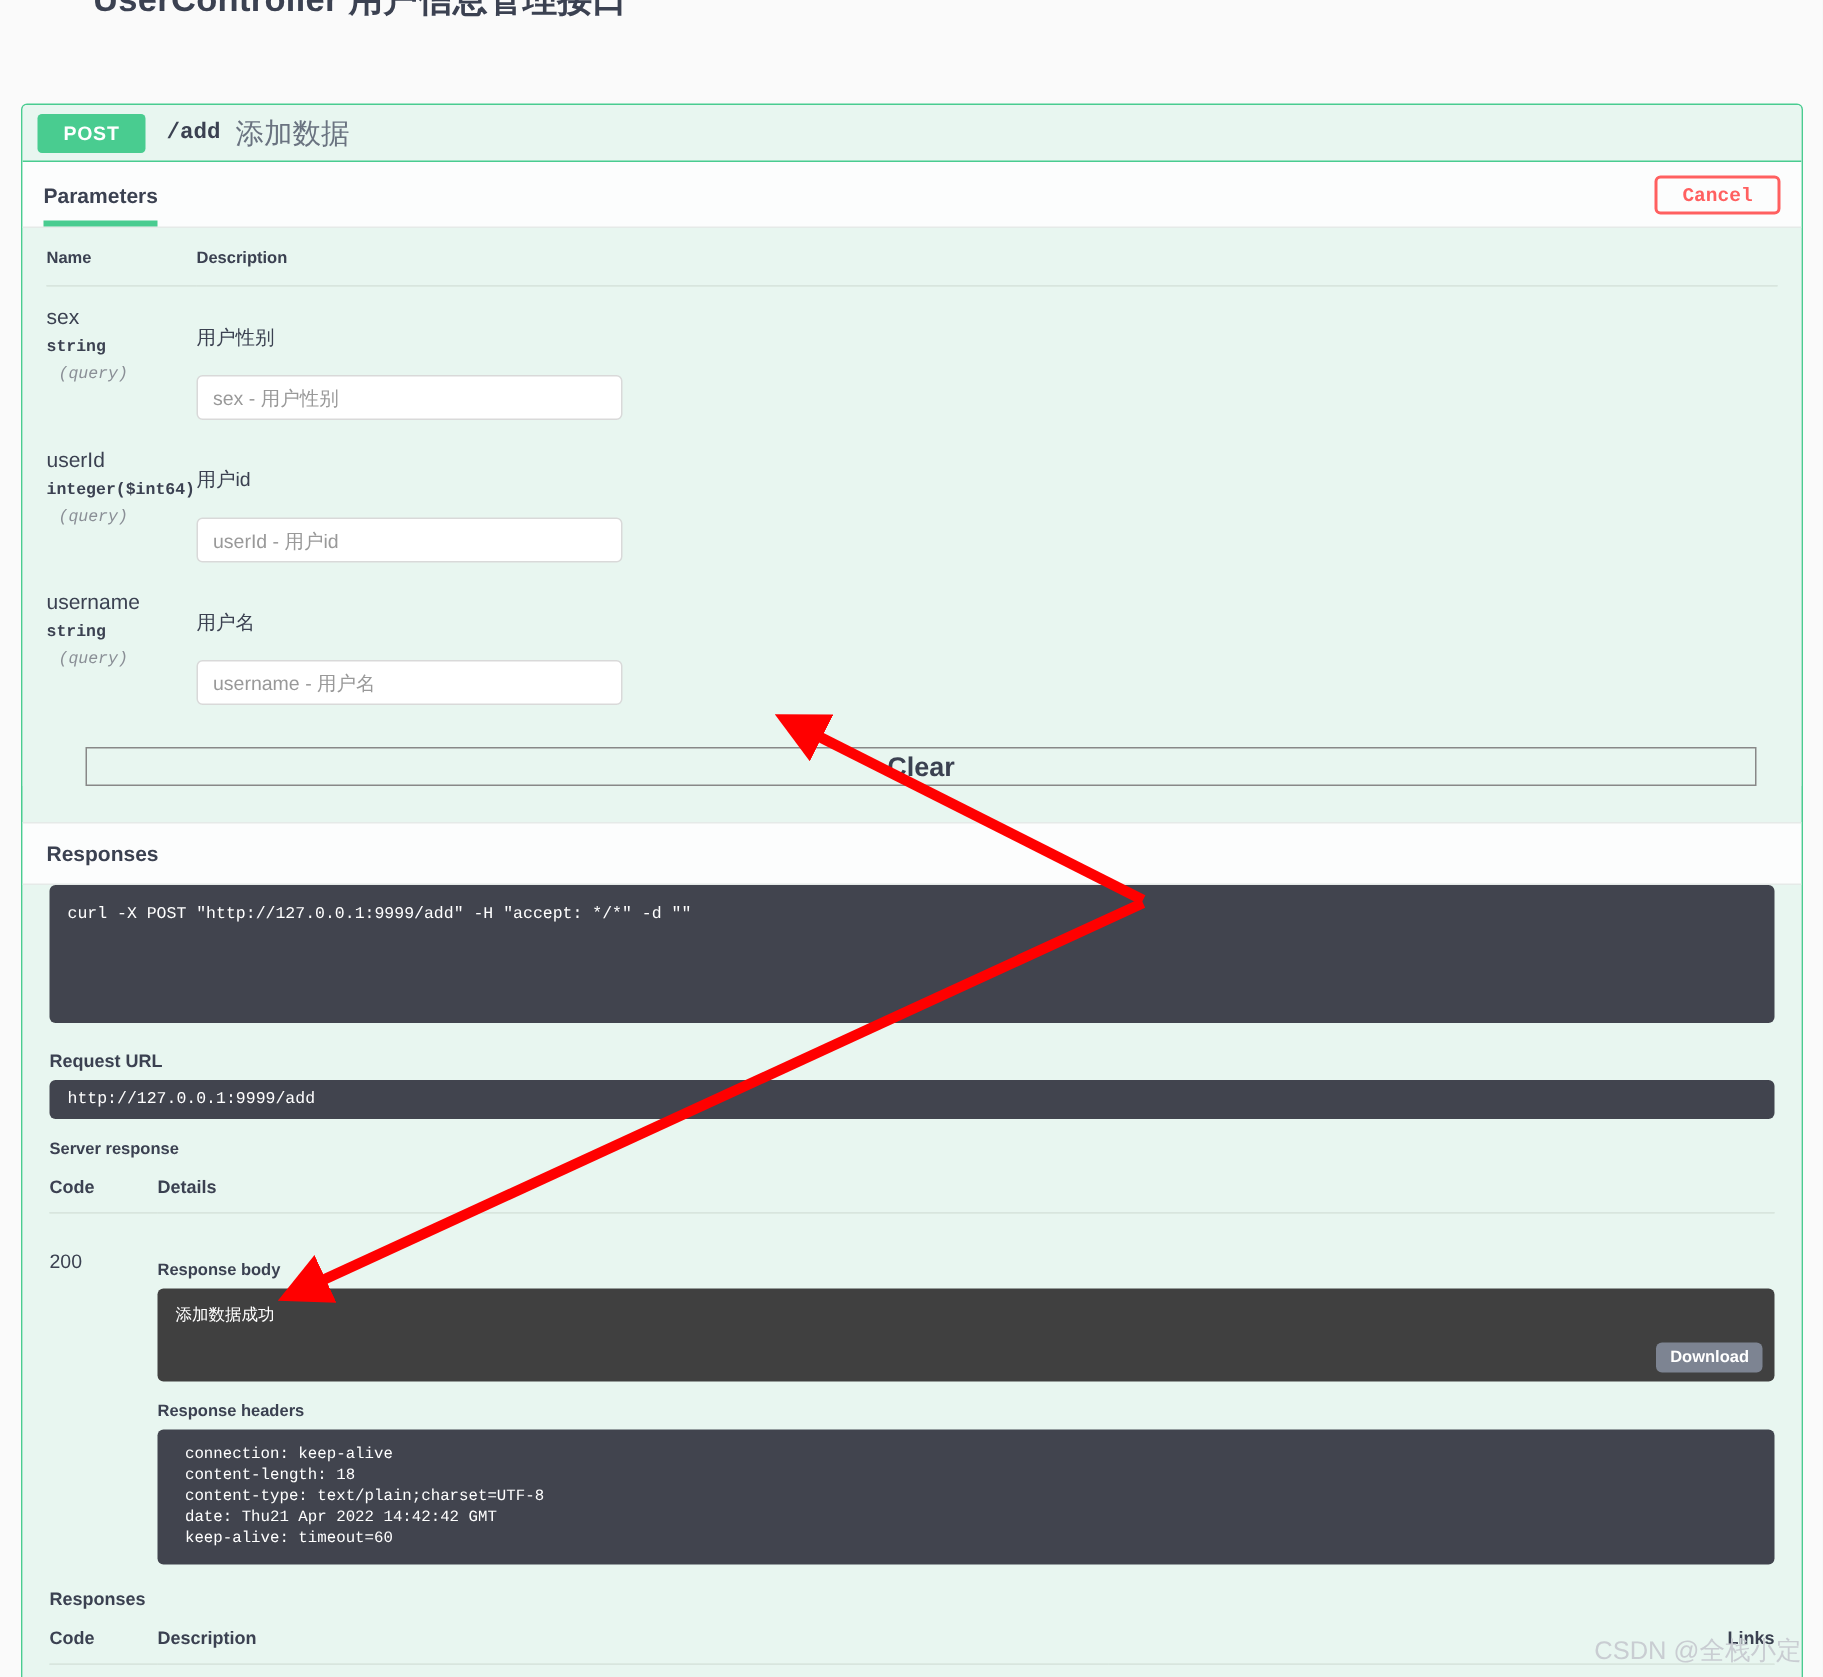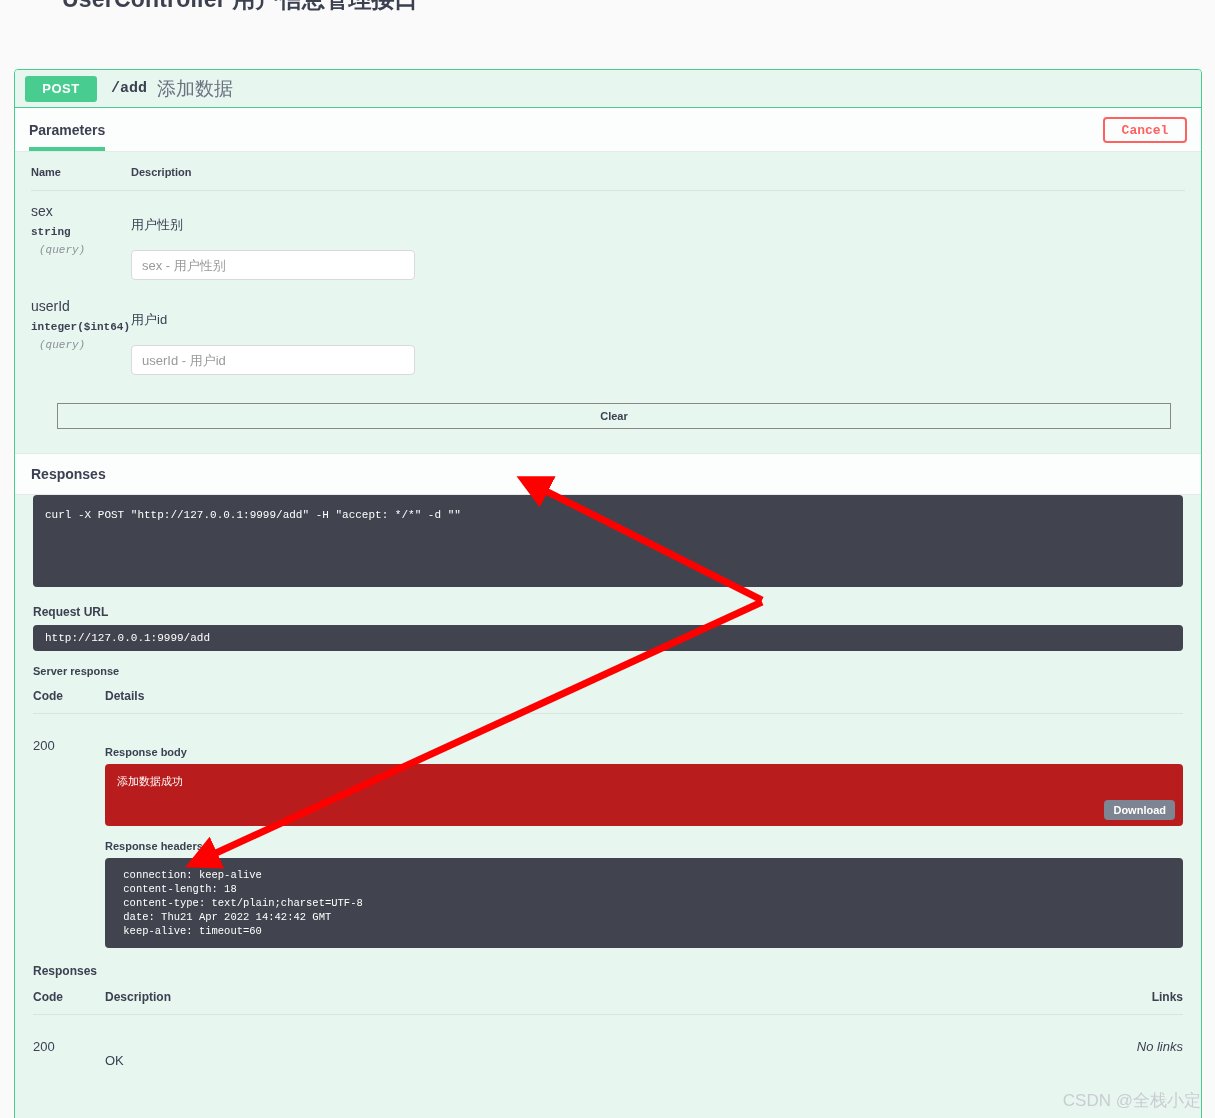--- a/index.html
+++ b/index.html
@@ -149,21 +149,21 @@
     font-size: 13px; font-weight: 700;
     font-family: "Liberation Sans", sans-serif;
     display: flex; align-items: center; justify-content: center;
     cursor: pointer;
   }
   .btn-clear {
     flex: 1;
     background: #e8f6f0;
     color: #3b4151;
     border: 1px solid #888;
-    font-size: 11px; font-weight: 700;
+    font-size: 18px; font-weight: 700;
     font-family: "Liberation Sans", sans-serif;
     display: flex; align-items: center; justify-content: center;
     cursor: pointer;
   }
 
   
   .responses-band {
     margin-top: 24px;
     background: #fcfdfd;
     height: 42px;
@@ -203,21 +203,21 @@
     text-align: left; font-size: 12px; font-weight: 700; color: #3b4151;
     padding: 6px 0 10px 0;
     border-bottom: 1px solid #d8e5de;
   }
   .rtable th.c-code { width: 72px; }
   .rtable th.c-links { text-align: right; }
   .rtable td { vertical-align: top; padding: 24px 0 0 0; font-size: 13px; color: #3b4151; }
 
   .sub-lbl { font-size: 11px; font-weight: 700; color: #3b4151; margin: 0 0 6px 0; }
   .resp-body-box {
-    background: #b91c1c; border-radius: 4px;
+    background: #404040; border-radius: 4px;
     min-height: 62px;
     padding: 10px 12px;
     color: #fff;
     font-family: "Liberation Mono", monospace;
     font-size: 11px;
     position: relative;
   }
   .btn-download {
     position: absolute; right: 8px; bottom: 6px;
     background: #7d8492;
@@ -298,20 +298,31 @@
           </tr>
           <tr>
             <td>
               <div class="pname">userId</div>
               <div><span class="ptype">integer($int64)</span></div>
               <div><span class="pin">(query)</span></div>
             </td>
             <td>
               <div class="pdesc">用户id</div>
               <input class="pinput" placeholder="userId - 用户id" style="">
+            </td>
+          </tr>
+          <tr>
+            <td>
+              <div class="pname">username</div>
+              <div><span class="ptype">string</span></div>
+              <div><span class="pin">(query)</span></div>
+            </td>
+            <td>
+              <div class="pdesc">用户名</div>
+              <input class="pinput" placeholder="username - 用户名" style="">
             </td>
           </tr>
         </tbody>
       </table>
 
       <div class="exec-row">
         <button class="btn-clear">Clear</button>
       </div>
     </div>
 

